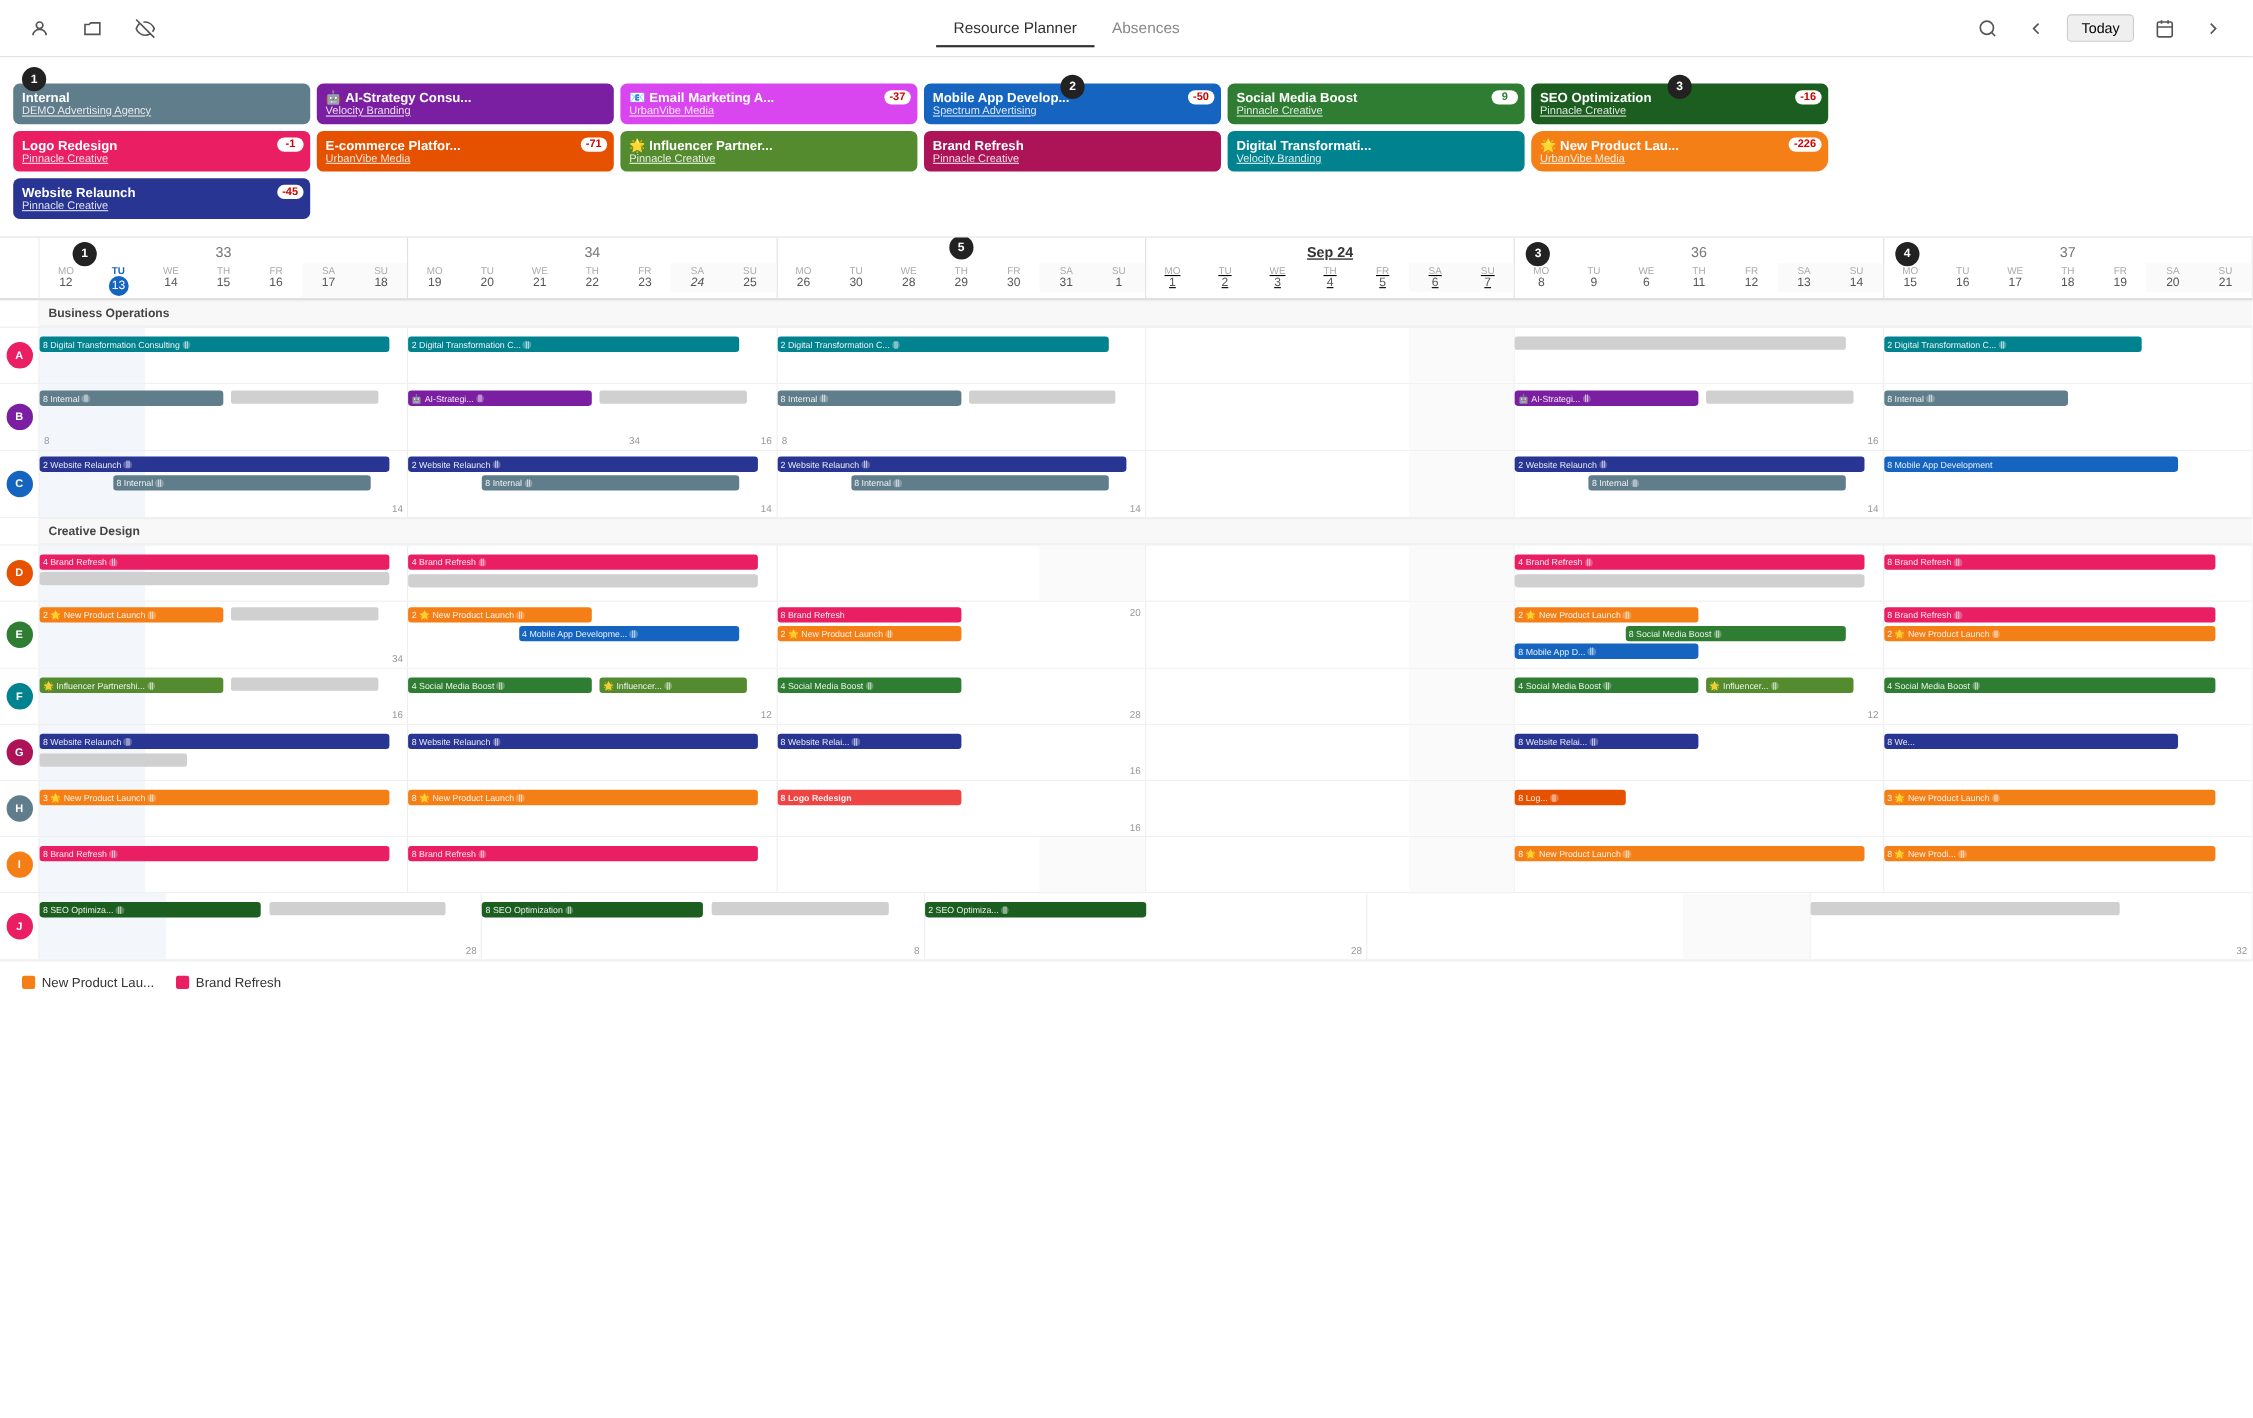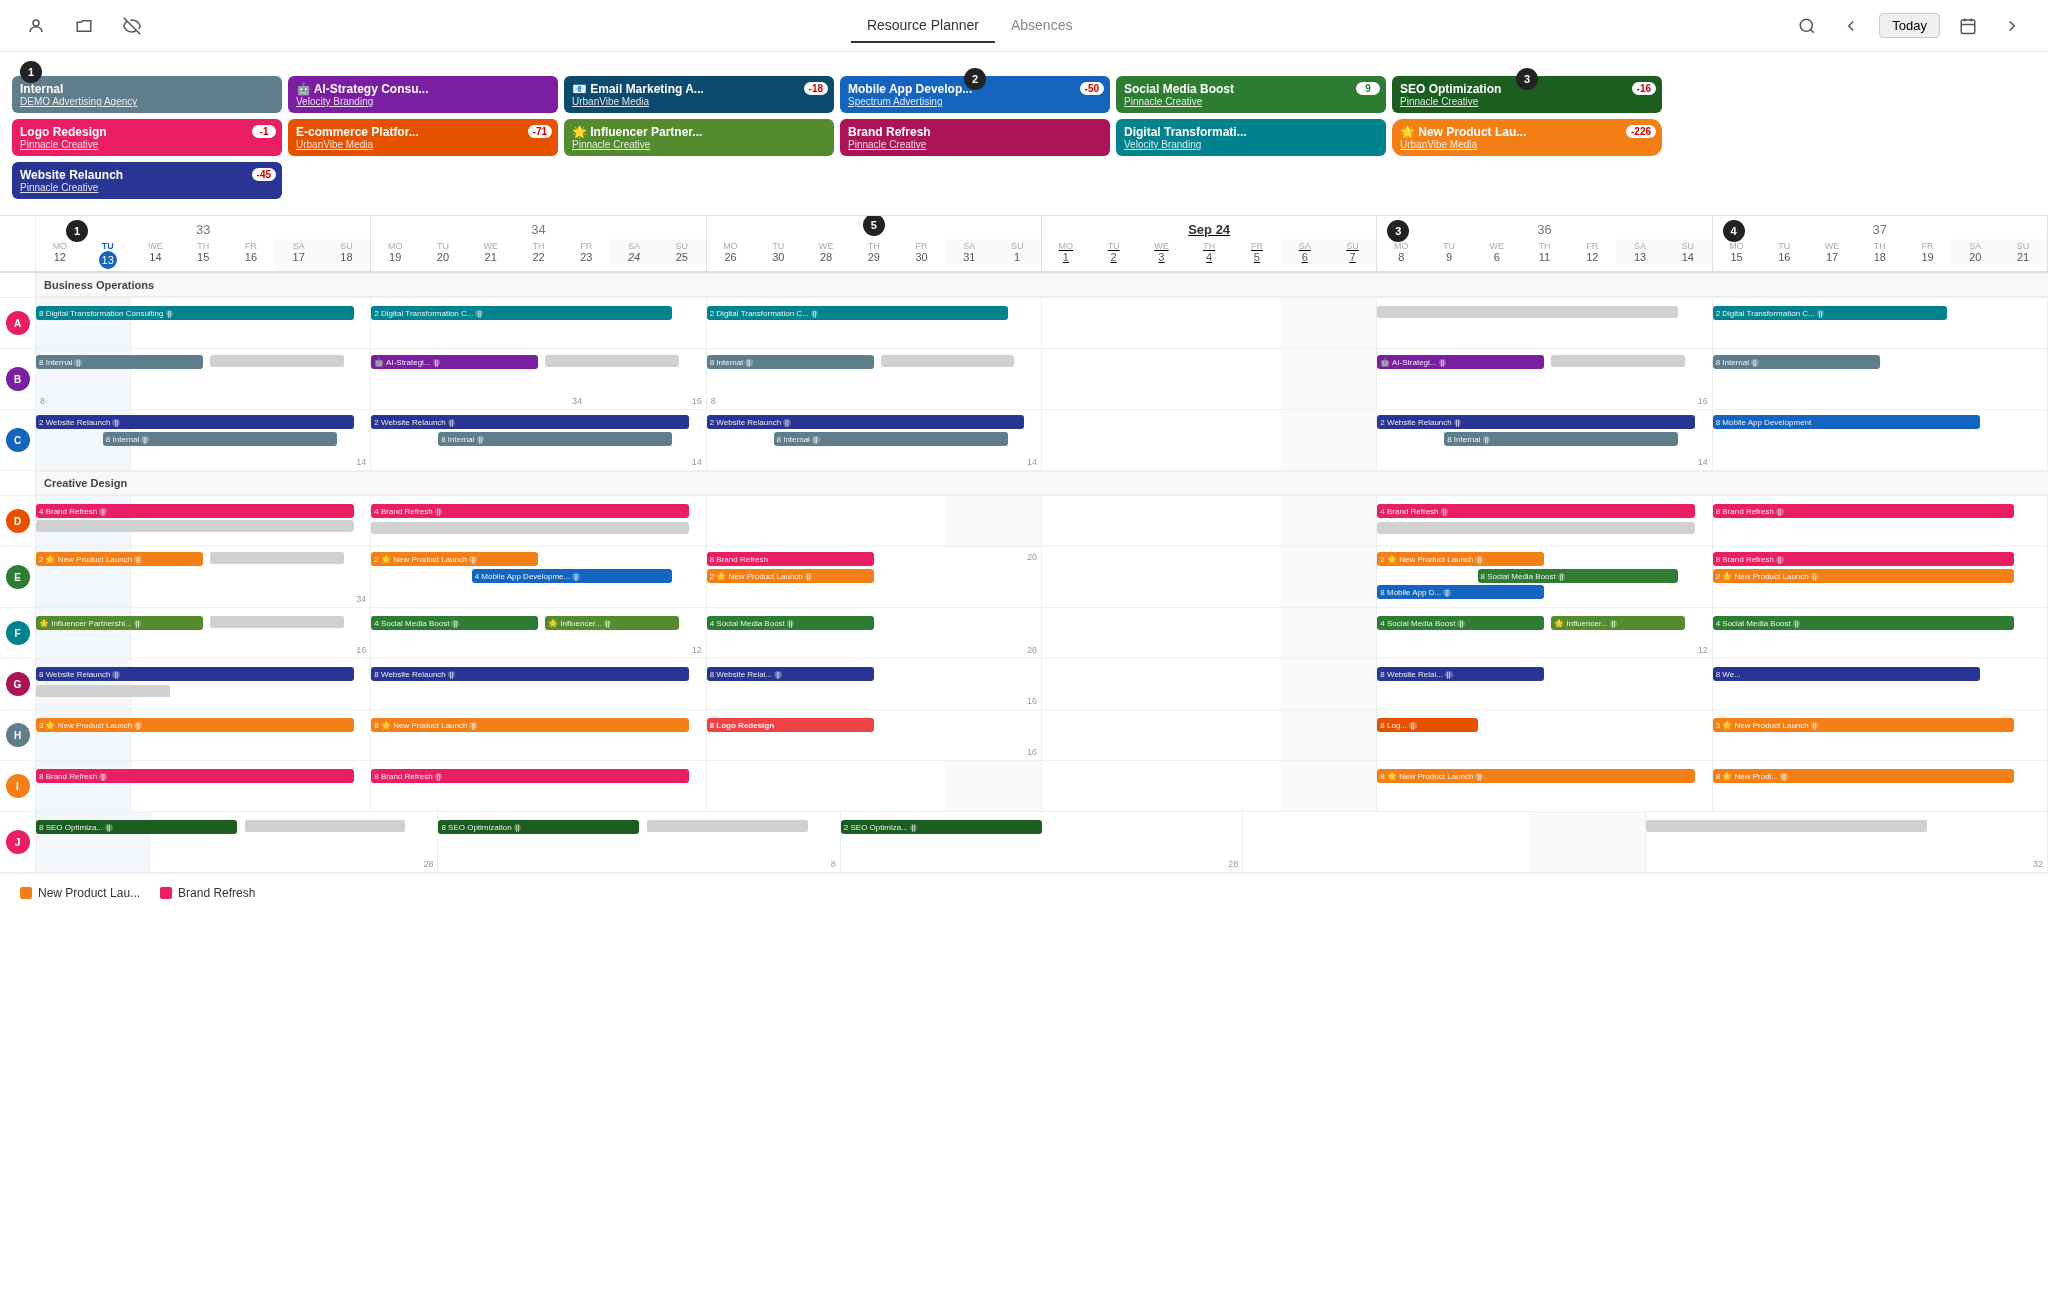--- a/index.html
+++ b/index.html
@@ -32,21 +32,21 @@
     .project-card .card-badge {
       position: absolute; top: 6px; right: 6px;
       background: #fff; color: #333; font-size: 10px; font-weight: 700;
       border-radius: 10px; padding: 1px 5px; min-width: 24px; text-align: center;
     }
     .card-badge.negative { background: #fff; color: #c00; }
 
     
     .c-gray { background: #607d8b; }
     .c-purple { background: #7b1fa2; }
-    .c-teal { background: #0c4a6e; }
+    .c-teal { background: #d946ef; }
     .c-dark-blue { background: #1565c0; }
     .c-green { background: #2e7d32; }
     .c-dark-green { background: #1b5e20; }
     .c-pink { background: #e91e63; }
     .c-orange { background: #e65100; }
     .c-lime { background: #558b2f; }
     .c-cyan { background: #00838f; }
     .c-amber { background: #f57f17; }
     .c-magenta { background: #ad1457; }
     .c-indigo { background: #283593; }
@@ -136,21 +136,21 @@
       <div class="card-title">Internal</div>
       <div class="card-sub">DEMO Advertising Agency</div>
     </div>
     <div class="project-card c-purple" style="max-width:270px;">
       <div class="card-title">🤖 AI-Strategy Consu...</div>
       <div class="card-sub">Velocity Branding</div>
     </div>
     <div class="project-card c-teal" style="max-width:270px;">
       <div class="card-title">📧 Email Marketing A...</div>
       <div class="card-sub">UrbanVibe Media</div>
-      <div class="card-badge negative">-18</div>
+      <div class="card-badge negative">-37</div>
     </div>
 
     <div style="position:relative; flex:1; max-width:270px;">
       <div class="circle-badge" style="position:absolute; top:-8px; left:50%; transform:translateX(-50%); z-index:5;">2</div>
       <div class="project-card c-dark-blue" style="width:100%;">
         <div class="card-title">Mobile App Develop...</div>
         <div class="card-sub">Spectrum Advertising</div>
         <div class="card-badge negative">-50</div>
       </div>
     </div>

